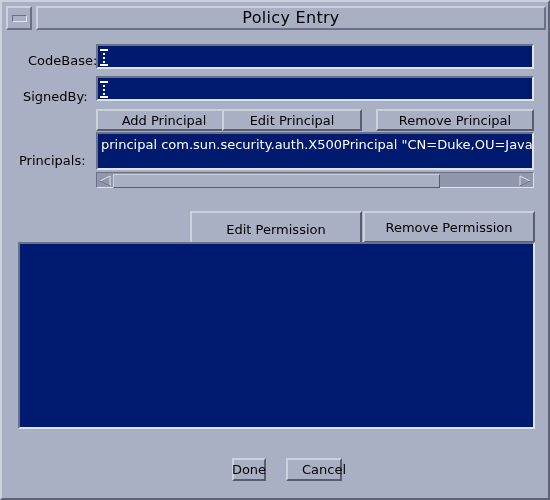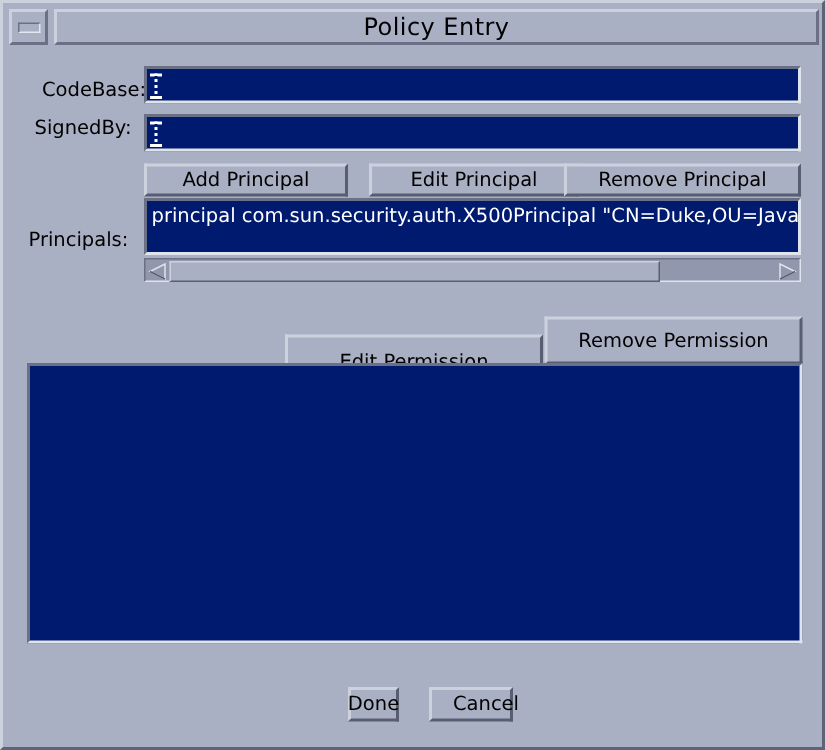--- a/index.html
+++ b/index.html
@@ -225,29 +225,29 @@
 
   <div id="client">
 
     <span class="field-label" style="left:22px; top:19px;">CodeBase:</span>
     <div class="text-field" style="left:90px; top:10px; width:438px; height:25px;">
       <div class="caret-bar-top"></div>
       <div class="caret"></div>
       <div class="caret-bar-bottom"></div>
     </div>
 
-    <span class="field-label" style="left:17px; top:44px;">SignedBy:</span>
+    <span class="field-label" style="left:17px; top:55px;">SignedBy:</span>
     <div class="text-field" style="left:90px; top:42px; width:438px; height:25px;">
       <div class="caret-bar-top"></div>
       <div class="caret"></div>
       <div class="caret-bar-bottom"></div>
     </div>
 
     <button class="btn" style="left:90px; top:75px; width:136px; height:22px;">Add Principal</button>
-    <button class="btn" style="left:240px; top:75px; width:140px; height:22px;">Edit Principal</button>
+    <button class="btn" style="left:216px; top:75px; width:140px; height:22px;">Edit Principal</button>
     <button class="btn" style="left:370px; top:75px; width:158px; height:22px;">Remove Principal</button>
 
     <span class="field-label" style="left:13px; top:119px;">Principals:</span>
 
     <div class="list-box" style="left:90px; top:98px; width:438px; height:38px;">
       <div class="list-item">principal com.sun.security.auth.X500Principal "CN=Duke,OU=JavaSoft,O=Sun Microsystems,C=US"</div>
     </div>
 
     <div class="hscroll" style="left:90px; top:138px; width:438px; height:16px;">
       <div class="scroll-arrow scroll-arrow-left">
@@ -258,21 +258,21 @@
       </div>
       <div class="scroll-thumb" style="width:327px;"></div>
       <div class="scroll-arrow scroll-arrow-right">
         <svg width="14" height="14" viewBox="0 0 14 14">
           <polygon points="12,7 2,2 2,12" fill="#9197ad" stroke="#dfe3ec" stroke-width="1"></polygon>
           <polyline points="2,12 12,7" fill="none" stroke="#585d71" stroke-width="1"></polyline>
         </svg>
       </div>
     </div>
 
-    <button class="btn" style="left:184px; top:189px; width:172px; height:36px;">Edit Permission</button>
+    <button class="btn" style="left:184px; top:177px; width:172px; height:36px;">Edit Permission</button>
     <button class="btn" style="left:357px; top:177px; width:172px; height:32px;">Remove Permission</button>
 
     <div class="list-box" style="left:12px; top:208px; width:517px; height:187px;"></div>
 
     <button class="btn" style="left:226px; top:424px; width:34px; height:23px;">Done</button>
     <button class="btn" style="left:280px; top:424px; width:56px; height:23px;padding-left:20px;">Cancel</button>
 
   </div>
 </div>
 

